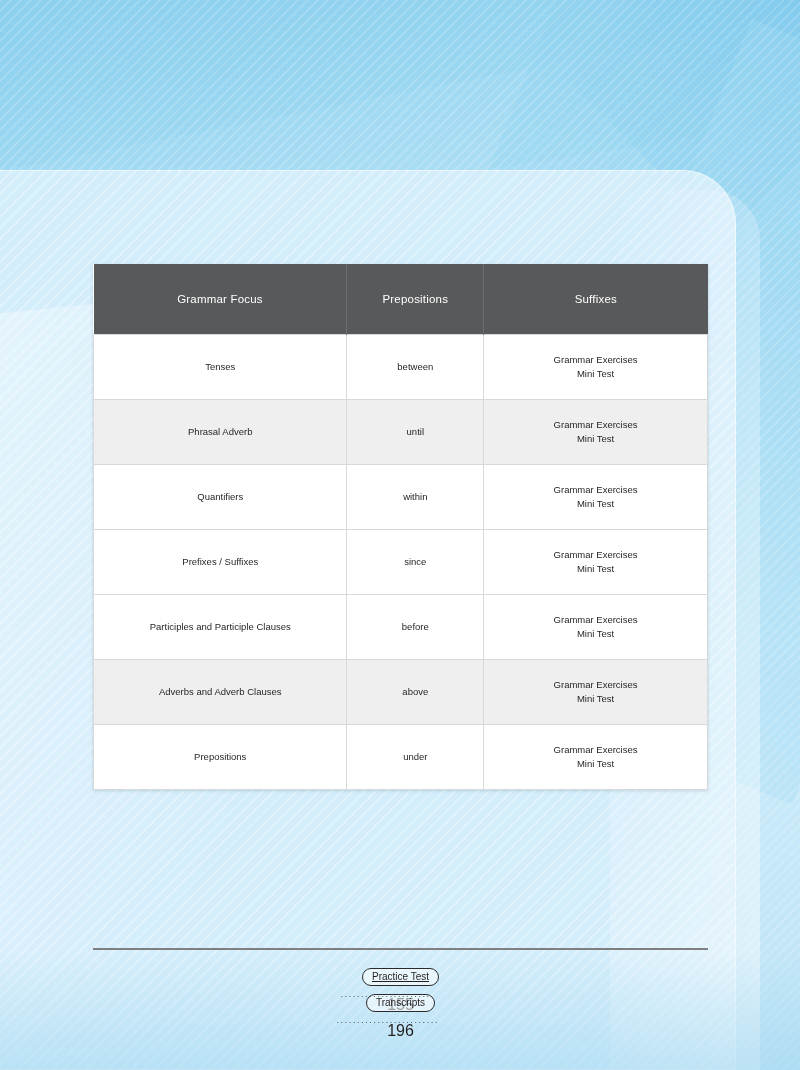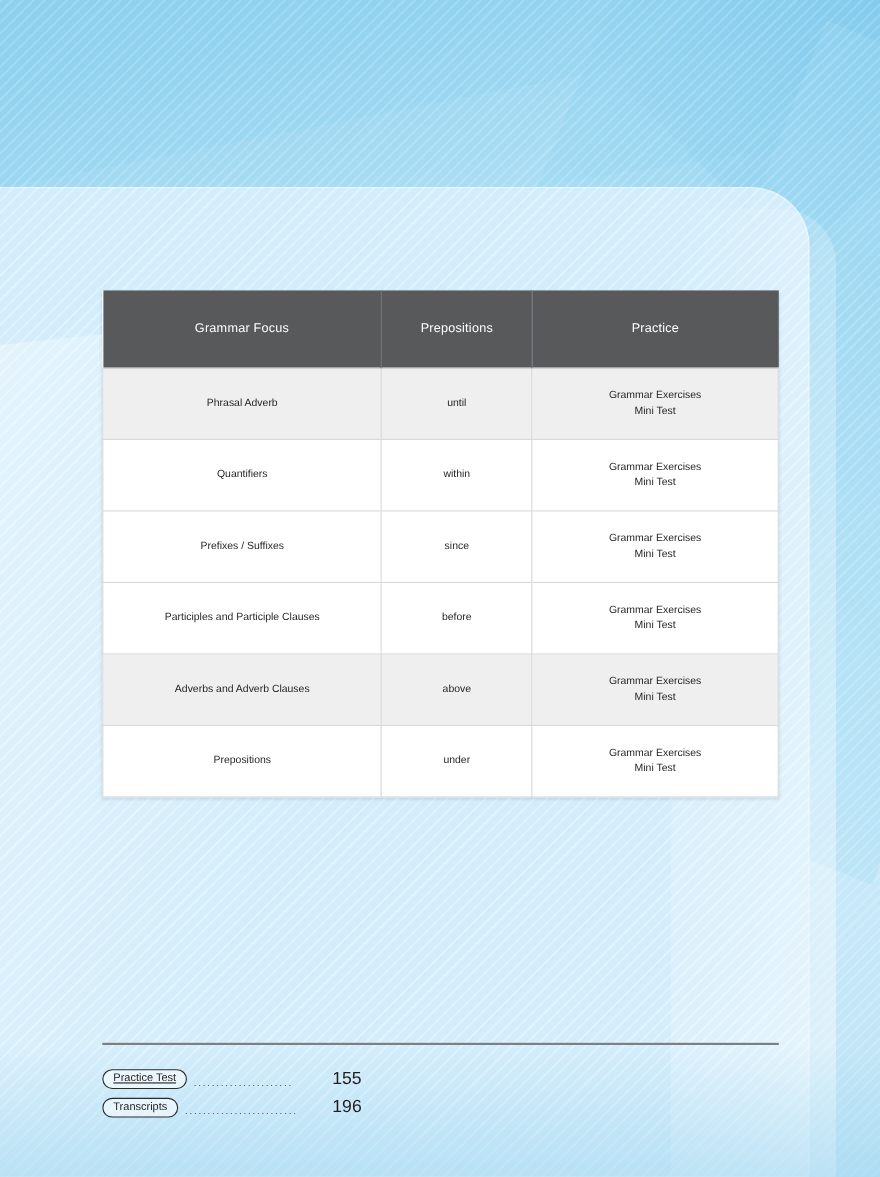--- a/index.html
+++ b/index.html
@@ -207,20 +207,21 @@
     position: absolute;
     left: 93px;
     top: 968px;
     width: 615px;
   }
 
   .entry-row {
     display: flex;
     align-items: center;
     height: 26px;
+    flex-direction: column;
   }
 
   .entry-tag {
     border: 1px solid #2b2b2b;
     border-radius: 10px;
     padding: 2px 9px 3px 9px;
     font-size: 10px;
     color: #231f20;
     background: rgba(255,255,255,0.55);
     line-height: 1.1;
@@ -267,24 +268,32 @@
   <div class="bg-panel-edge"></div>
   <div class="bg-bottom-wash"></div>
 
   <div class="content">
 
     <table class="toc-table">
       <thead>
         <tr>
           <th class="col-focus">Grammar Focus</th>
           <th class="col-prep">Prepositions</th>
-          <th class="col-ex">Practice</th>
+          <th class="col-ex">Suffixes</th>
         </tr>
       </thead>
       <tbody>
+        <tr>
+          <td>Tenses</td>
+          <td>between</td>
+          <td>
+            <span class="ex-line">Grammar Exercises</span>
+            <span class="ex-line">Mini Test</span>
+          </td>
+        </tr>
         <tr class="alt">
           <td>Phrasal Adverb</td>
           <td>until</td>
           <td>
             <span class="ex-line">Grammar Exercises</span>
             <span class="ex-line">Mini Test</span>
           </td>
         </tr>
         <tr>
           <td>Quantifiers</td>

